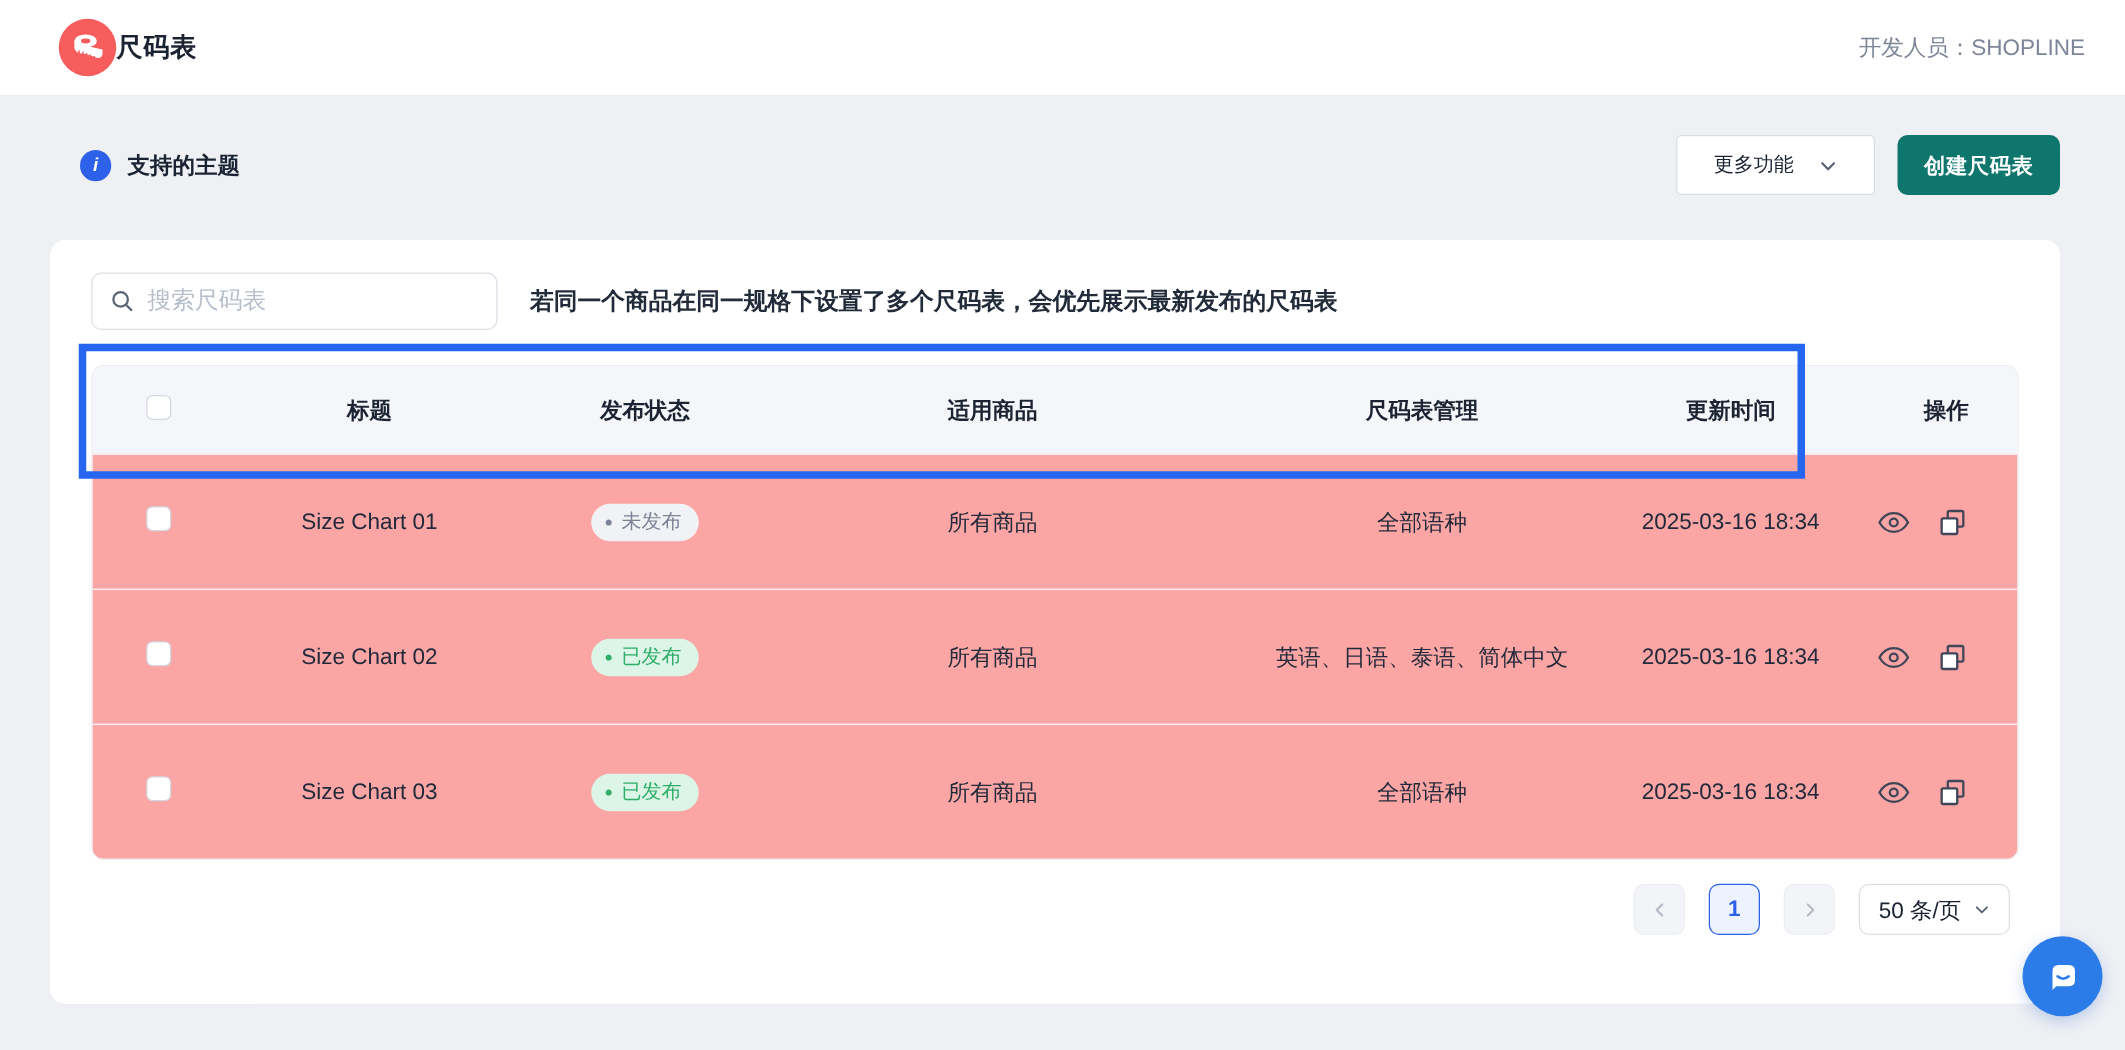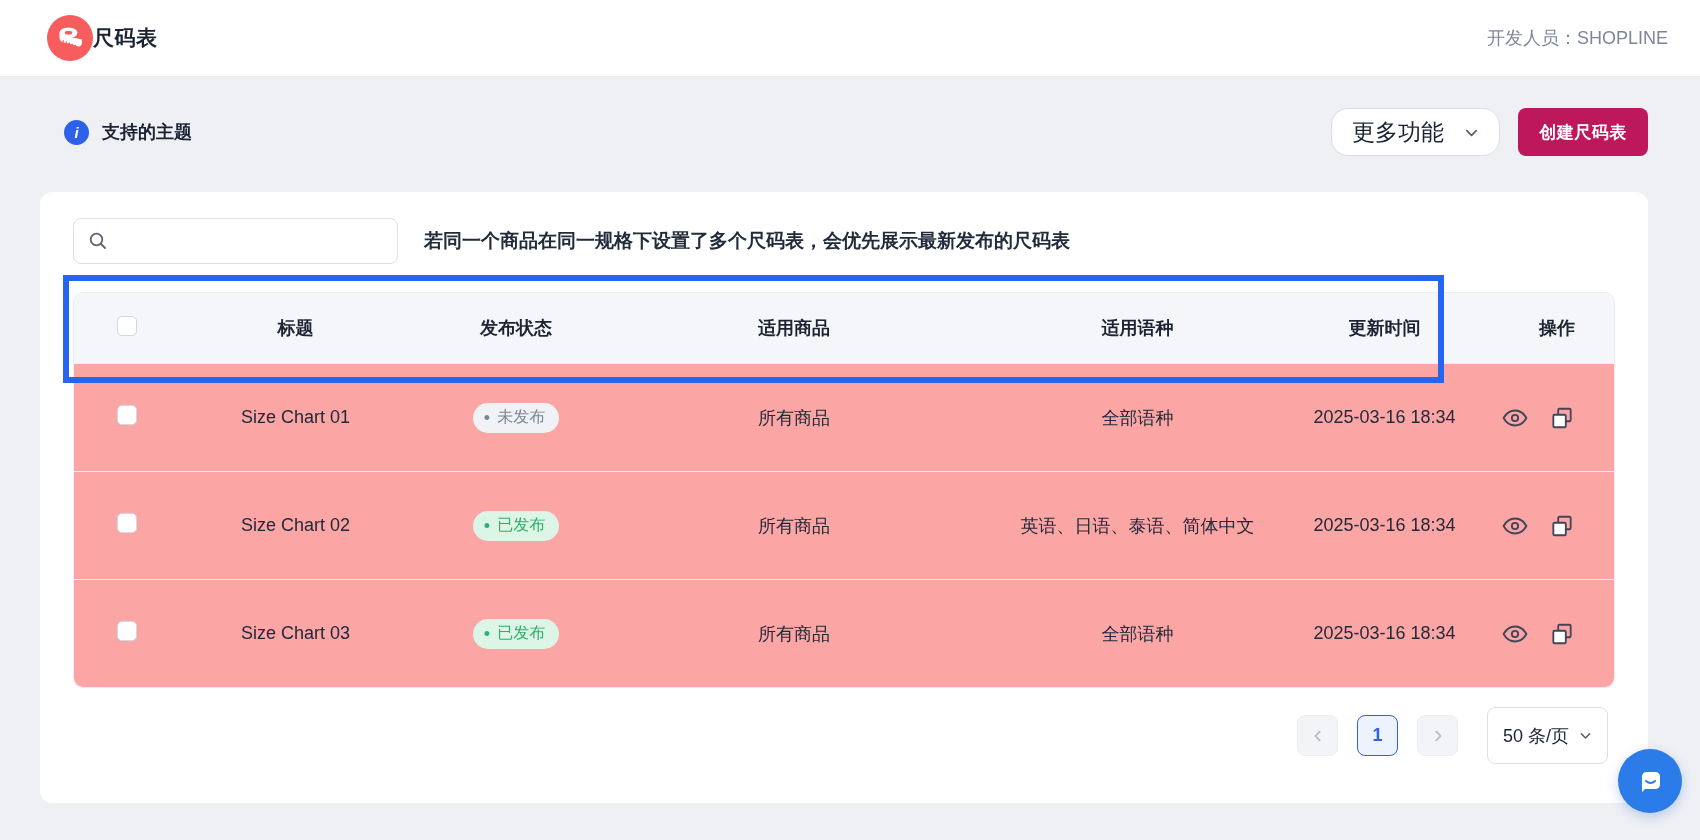--- a/index.html
+++ b/index.html
@@ -18,23 +18,23 @@
   
   .page-head { position:absolute; top:104px; left:47px; right:52px; height:56px;
     display:flex; align-items:center;}
   .page-title { font-size:30px; font-weight:700; color:#131c2e; letter-spacing:.5px;}
   .info-badge { width:25px; height:25px; border-radius:50%; background:#2d61e9; color:#fff;
     font-size:15px; font-weight:700; font-style:italic; display:flex; align-items:center;
     justify-content:center; margin-left:17px; flex:0 0 auto;}
   .theme-link { font-size:18px; font-weight:600; color:#1a2333; margin-left:13px; cursor:pointer;}
   .head-actions { margin-left:auto; display:flex; align-items:center; gap:18px;}
   .btn-more { height:48px; min-width:159px; background:#fff; border:1px solid #d9dde3;
-    border-radius:17px; display:flex; align-items:center; justify-content:center; gap:20px;
-    padding:0 20px; font-size:23px; color:#1b2332; cursor:pointer;}
-  .btn-create { height:48px; width:130px; background:#be185d; border:none; border-radius:8px;
+    border-radius:4px; display:flex; align-items:center; justify-content:center; gap:20px;
+    padding:0 20px; font-size:16px; color:#1b2332; cursor:pointer;}
+  .btn-create { height:48px; width:130px; background:#0f766e; border:none; border-radius:8px;
     color:#fff; font-size:17px; font-weight:700; cursor:pointer; letter-spacing:.5px;}
 
   
   .card { position:absolute; left:40px; top:192px; width:1608px; height:611px;
     background:#fff; border-radius:12px; z-index:1;}
   .search-row { position:absolute; left:33px; top:26px; right:33px; height:46px;
     display:flex; align-items:center;}
   .search-box { width:325px; height:46px; border:1px solid #dbdfe6; border-radius:8px;
     display:flex; align-items:center; padding:0 14px; gap:10px; background:#fff;}
   .search-box input { border:none; outline:none; font-size:19px; flex:1; color:#1b2332;
@@ -61,23 +61,23 @@
   .cell-actions { display:flex; align-items:center; gap:19px; padding-left:13px;}
   .icon-btn { width:28px; height:28px; background:none; border:none; cursor:pointer; padding:0;
     display:flex; align-items:center; justify-content:center;}
 
   
   .pager { position:absolute; right:40px; top:515px; display:flex; align-items:center; gap:19px;}
   .pg-btn { width:41px; height:41px; border-radius:8px; border:1px solid #eceef2;
     background:#f3f4f7; display:flex; align-items:center; justify-content:center; cursor:pointer;}
   .pg-btn.current { background:#ecf2fe; border:1px solid #2d61e9; color:#2d61e9;
     font-size:18px; font-weight:600;}
-  .page-size { height:57px; min-width:121px; border:1px solid #dbdfe6; border-radius:8px;
+  .page-size { height:41px; min-width:121px; border:1px solid #dbdfe6; border-radius:8px;
     background:#fff; display:flex; align-items:center; justify-content:center; gap:10px;
-    font-size:18px; color:#1b2332; padding:0 14px; cursor:pointer; margin-left:10px;}
+    font-size:18px; color:#1b2332; padding:0 14px; cursor:pointer; }
 
   
   .annotation-box { position:absolute; left:63px; top:275px; width:1381px; height:108px;
     border:6px solid #2565f0; z-index:50; pointer-events:none;}
   .chat-fab { position:absolute; left:1618px; top:749px; width:64px; height:64px;
     border-radius:50%; background:#2b7ce9; display:flex; align-items:center; justify-content:center;
     z-index:60; cursor:pointer; box-shadow:0 4px 12px rgba(30,90,200,.25);}
 </style>
 </head>
 <body>
@@ -114,31 +114,32 @@
 <div class="card">
 
   <div class="search-row">
     <div class="search-box">
       <span style="display:flex;">
         <svg width="20" height="20" viewBox="0 0 20 20" fill="none" stroke="#5b6473" stroke-width="1.8" stroke-linecap="round">
             <circle cx="8.5" cy="8.5" r="5.8"></circle>
             <path d="M13 13l4 4"></path>
           </svg>
       </span>
+      <input type="text" placeholder="搜索尺码表" style="">
     </div>
     <div class="hint">若同一个商品在同一规格下设置了多个尺码表，会优先展示最新发布的尺码表</div>
   </div>
 
   <div class="table">
     <div class="trow thead">
       <div class="cell-cb"><span class="checkbox"></span></div>
       <div>标题</div>
       <div>发布状态</div>
       <div>适用商品</div>
-      <div>适用语种</div>
+      <div>尺码表管理</div>
       <div>更新时间</div>
       <div style="padding-left:12px;">操作</div>
     </div>
     <div class="tbody" id="rows">
         <div class="trow">
           <div class="cell-cb"><span class="checkbox"></span></div>
           <div>Size Chart 01</div>
           <div><span class="badge draft">
               <span class="dot">•</span>
               <span>未发布</span>

